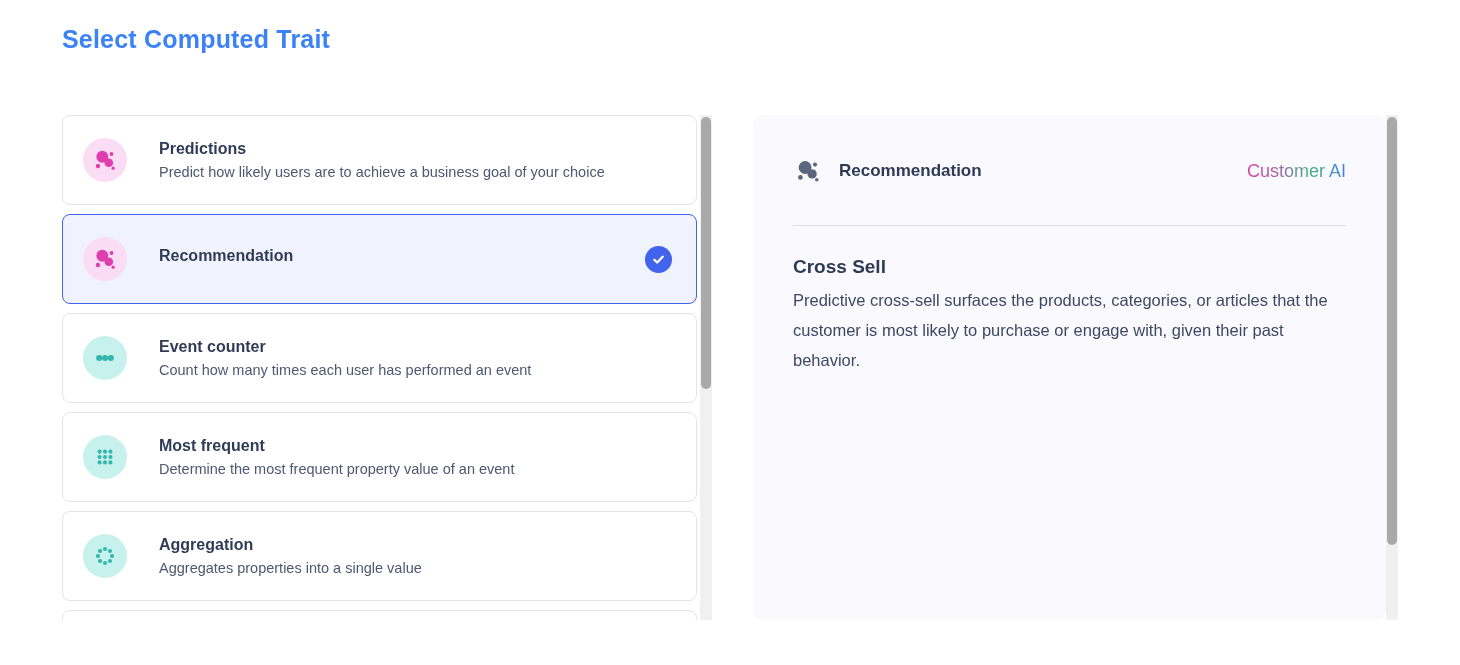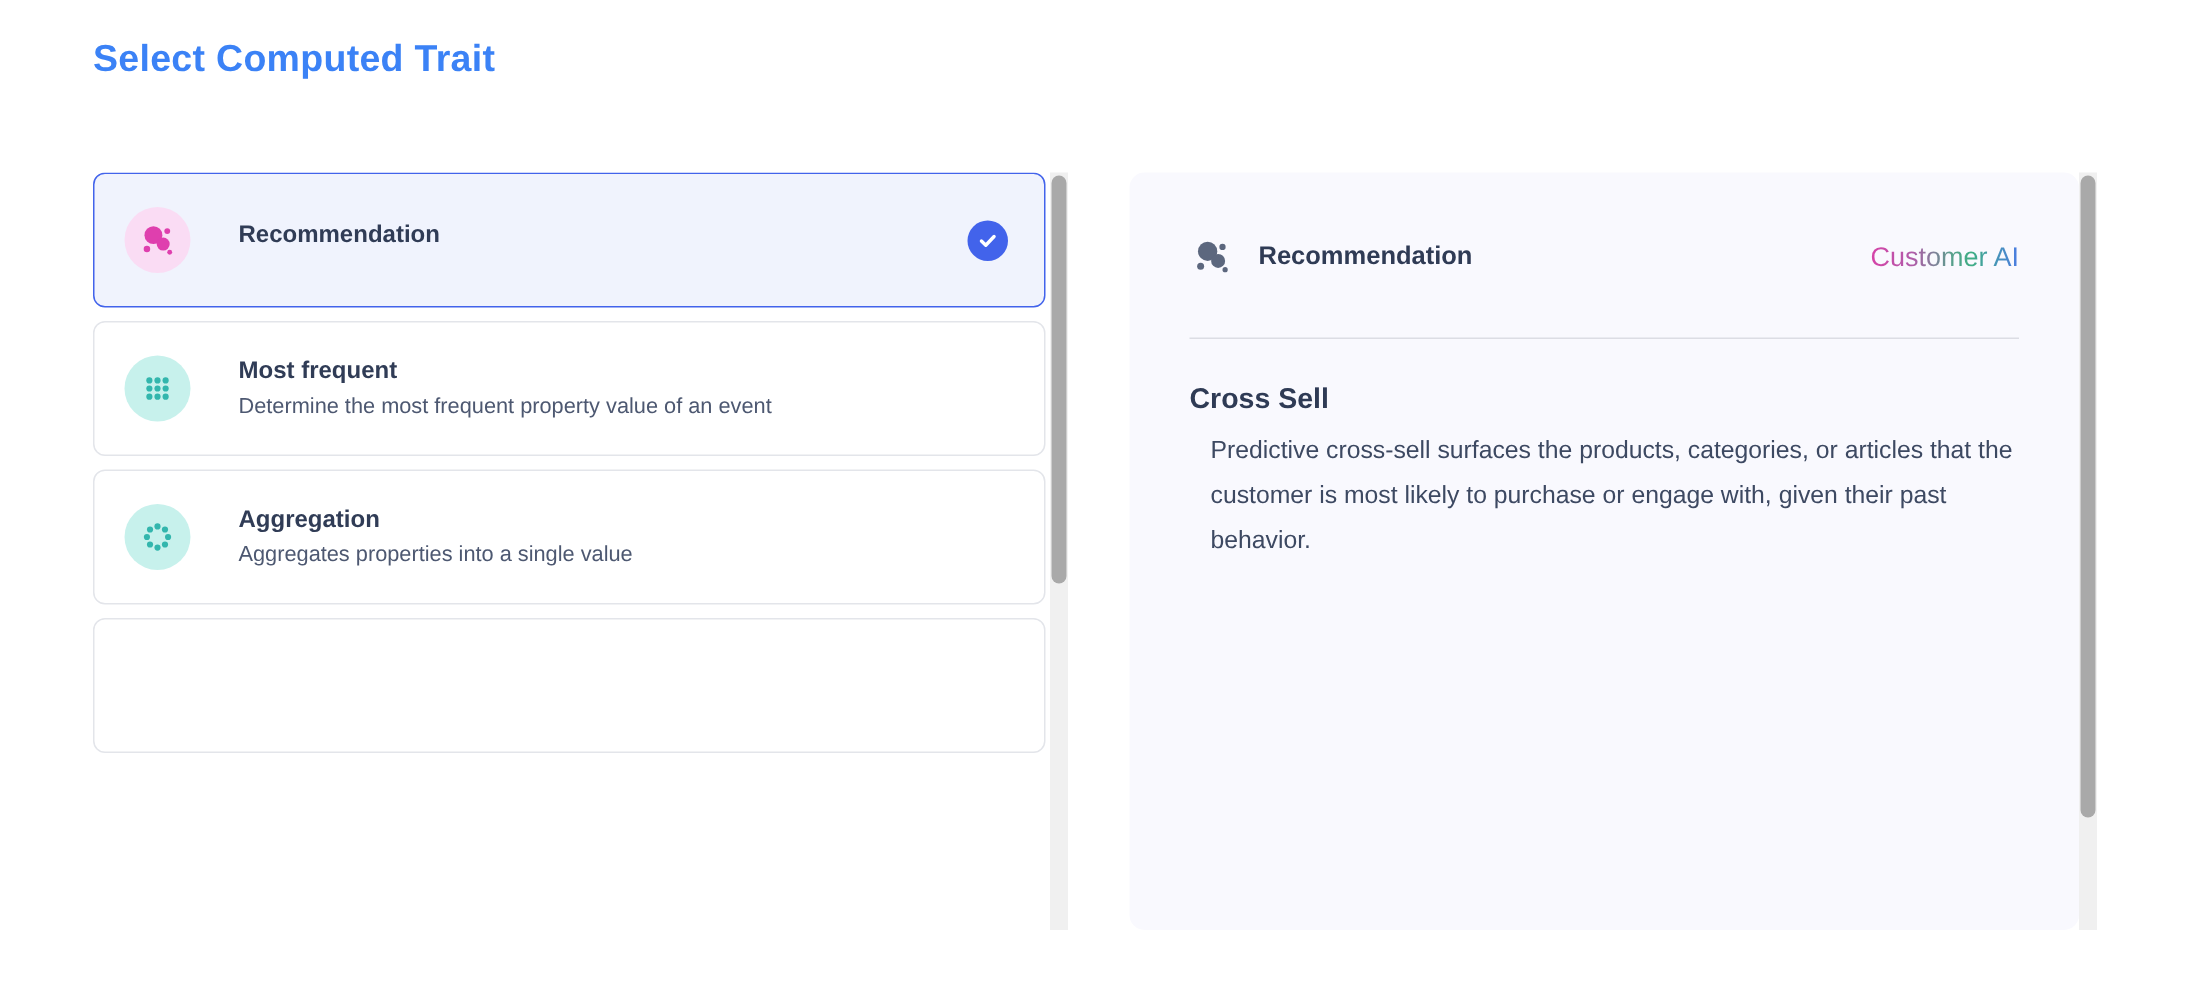--- a/index.html
+++ b/index.html
@@ -60,29 +60,44 @@
   .detail-title { font-size: 17px; font-weight: 700; color: #2F3B55; margin-left: 16px; flex: 1 1 auto; }
   .product-label {
     font-size: 18px; font-weight: 400;
     background: linear-gradient(90deg, #D643A8 0%, #B15BA9 28%, #58A08C 55%, #3FAE85 68%, #4C7CE4 100%);
     -webkit-background-clip: text; background-clip: text;
     color: transparent; -webkit-text-fill-color: transparent;
   }
   .detail-divider { height: 1px; background: #DCDDE4; margin: 36px 0 30px 0; border: none; }
   .detail-section { margin-bottom: 30px; }
   .section-heading { font-size: 19px; font-weight: 700; color: #2F3B55; margin-bottom: 7px; }
-  .section-body { font-size: 16.5px; line-height: 30px; color: #3D4962; max-width: 556px; margin-left: 14px; }
+  .section-body { font-size: 16.5px; line-height: 30px; color: #3D4962; max-width: 556px; }
 </style>
 </head>
 <body>
 
 <h1 class="page-title">Select Computed Trait</h1>
 
 <div class="trait-list">
 
+  <div class="trait-card">
+    <div class="trait-icon pink">
+      <svg width="26" height="26" viewBox="0 0 24 24" fill="#DF3FAE">
+        <circle cx="9.5" cy="9" r="5.5"></circle>
+          <circle cx="15.5" cy="14.5" r="4"></circle>
+        <circle cx="18" cy="6.5" r="1.8"></circle>
+          <circle cx="5.5" cy="17.5" r="2"></circle>
+          <circle cx="19.5" cy="19.5" r="1.5"></circle>
+      </svg>
+    </div>
+    <div class="trait-text">
+      <div class="trait-title">Predictions</div>
+      <div class="trait-desc">Predict how likely users are to achieve a business goal of your choice</div>
+    </div>
+  </div>
 
   <div class="trait-card selected">
     <div class="trait-icon pink">
       <svg width="26" height="26" viewBox="0 0 24 24" fill="#DF3FAE">
         <circle cx="9.5" cy="9" r="5.5"></circle>
           <circle cx="15.5" cy="14.5" r="4"></circle>
         <circle cx="18" cy="6.5" r="1.8"></circle>
           <circle cx="5.5" cy="17.5" r="2"></circle>
           <circle cx="19.5" cy="19.5" r="1.5"></circle>
       </svg>
@@ -90,20 +105,33 @@
     <div class="trait-text">
       <div class="trait-title">Recommendation</div>
     </div>
     <div class="check-badge">
       <svg width="15" height="15" viewBox="0 0 16 16" fill="none">
         <path d="M3.5 8.2 L6.6 11.2 L12.5 5" stroke="#ffffff" stroke-width="2.4" stroke-linecap="round" stroke-linejoin="round"></path>
       </svg>
     </div>
   </div>
 
+  <div class="trait-card">
+    <div class="trait-icon teal">
+      <svg width="26" height="26" viewBox="0 0 24 24" fill="#33B6AD">
+        <circle cx="6.6" cy="12" r="2.8"></circle>
+          <circle cx="12" cy="12" r="2.8"></circle>
+          <circle cx="17.4" cy="12" r="2.8"></circle>
+      </svg>
+    </div>
+    <div class="trait-text">
+      <div class="trait-title">Event counter</div>
+      <div class="trait-desc">Count how many times each user has performed an event</div>
+    </div>
+  </div>
 
   <div class="trait-card">
     <div class="trait-icon teal">
       <svg width="26" height="26" viewBox="0 0 24 24" fill="#33B6AD">
         <circle cx="7" cy="7" r="1.9"></circle>
           <circle cx="12" cy="7" r="1.9"></circle>
           <circle cx="17" cy="7" r="1.9"></circle>
         <circle cx="7" cy="12" r="1.9"></circle>
           <circle cx="12" cy="12" r="1.9"></circle>
           <circle cx="17" cy="12" r="1.9"></circle>

